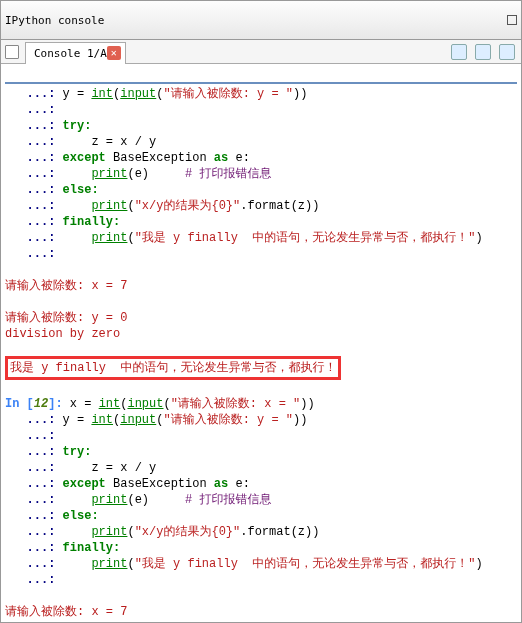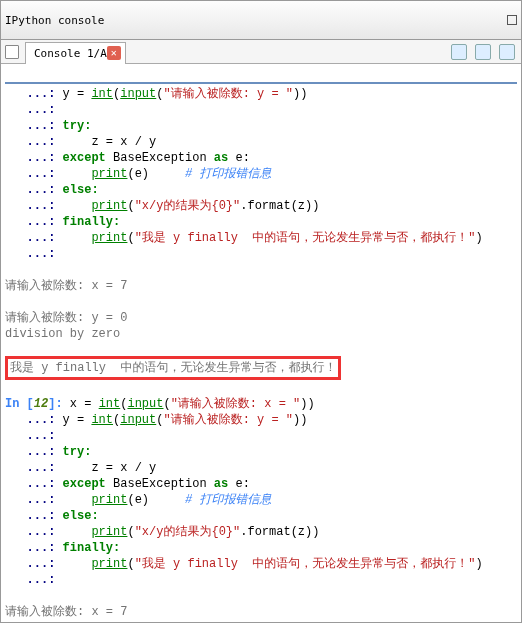--- a/index.html
+++ b/index.html
@@ -81,22 +81,22 @@
     overflow: hidden;
   }
   .c-prompt-in { color: #3b82f6; font-weight: bold; }
   .c-prompt-num { color: #4d7c0f; font-weight: bold; font-style: italic; }
   .c-cont { color: #000080; font-weight: bold; }
   .c-code { color: #000; }
   .c-kw { color: #008000; font-weight: bold; text-align: center; }
   .c-builtin { color: #008000; text-decoration: underline; }
   .c-name { color: #000; }
   .c-str { color: #ba2121; }
-  .c-comment { color: #3b82f6; font-style: italic; }
-  .c-output { color: #737373; }
+  .c-comment { color: #701a75; }
+  .c-output { color: #b91c1c; }
   .hl-red {
     display: inline-block;
     border: 3px solid #e33;
     padding: 1px 2px;
     margin-top: 14px;
   }
   .toprule {
     border-top: 2px solid #6a8fbf;
     height: 0;
     margin: 0 0 2px 0;

